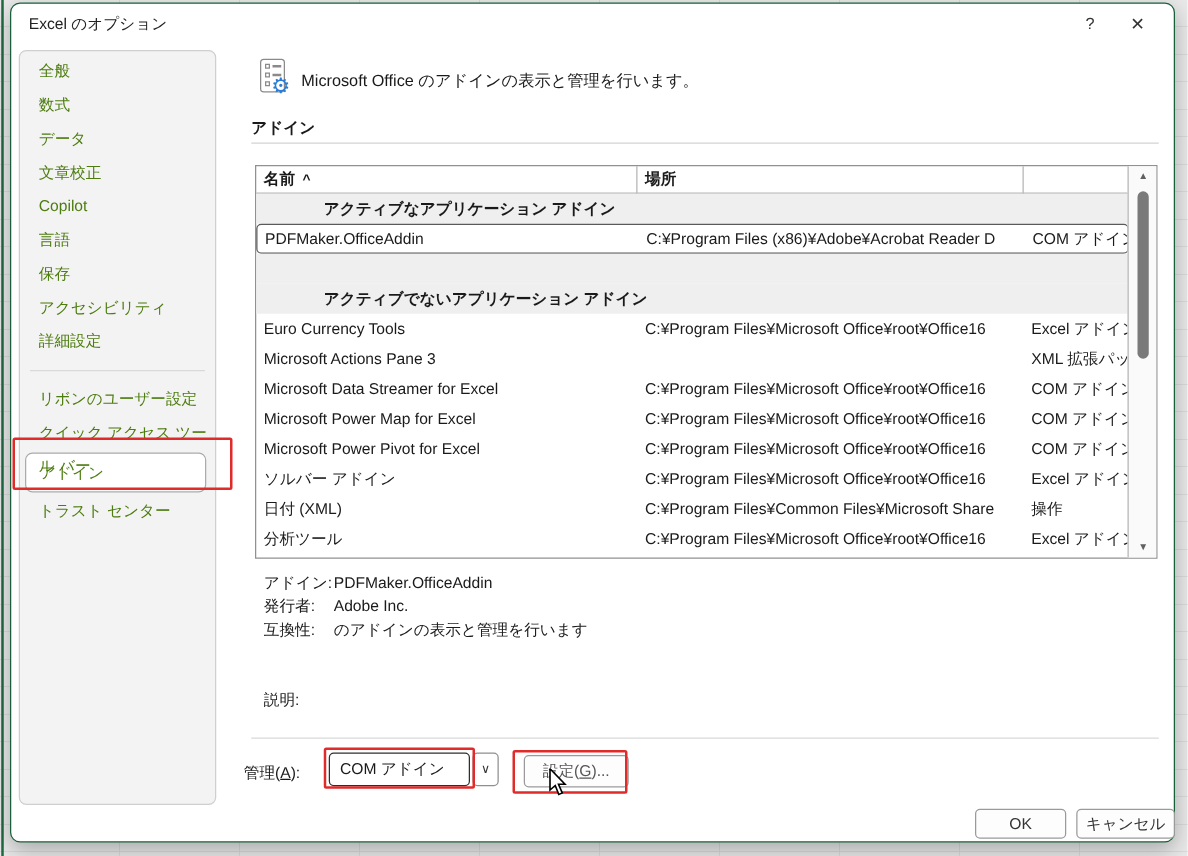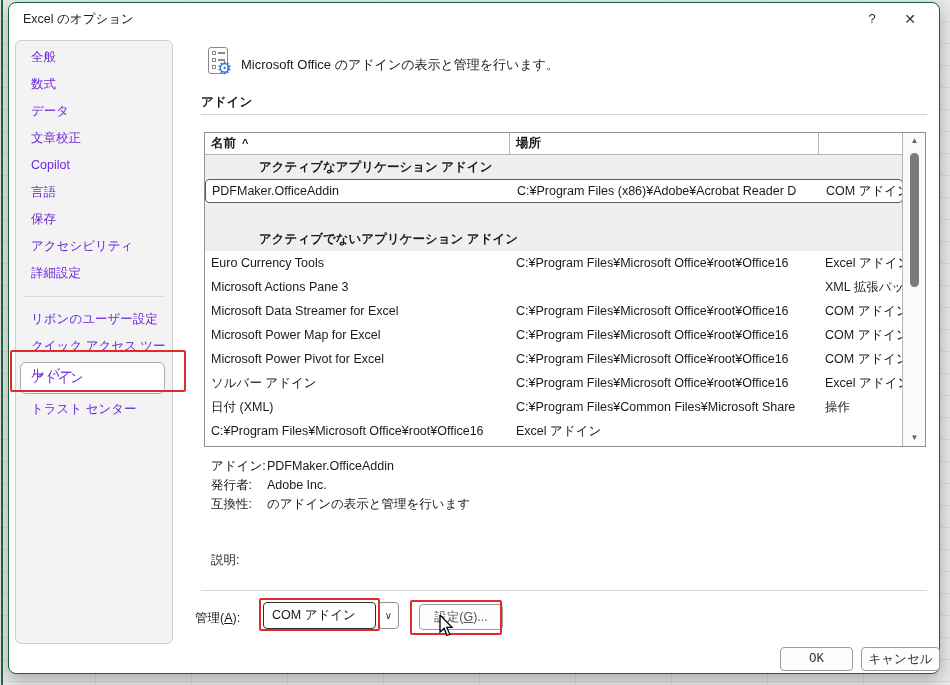--- a/index.html
+++ b/index.html
@@ -26,21 +26,21 @@
   
   .title { left:14px; top:8px; font-size:12.5px; color:#222; }
   .tb-btn { top:4px; width:26px; height:24px; text-align:center; line-height:24px;
             font-size:13px; color:#333; cursor:default; }
   .tb-help  { left:850px; }
   .tb-close { left:888px; font-size:14px; }
 
   
   .sidebar { left:6px; top:37px; width:158px; height:604px;
     background:#f3f3f3; border:1px solid #cfcfcf; border-radius:6px; padding-top:3px; }
-  .side-item { height:27px; line-height:27px; padding-left:15px; font-size:12.5px; color:#6d28d9; }
+  .side-item { height:27px; line-height:27px; padding-left:15px; font-size:12.5px; color:#4d7c0f; }
   .side-div { height:1px; background:#d9d9d9; margin:9px 8px; }
   .side-item.selected {
     height:32px; line-height:30px; background:#ffffff;
     border:1px solid #ababab; border-radius:6px; margin:2px 7px 2px 4px; padding-left:11px;
   }
   .red-box { border:2px solid #e02b2b; border-radius:2px; background:transparent; pointer-events:none; }
   .rb-sidebar { left:1px; top:347px; width:176px; height:42px; }
 
   
   .addin-icon { left:197px; top:44px; width:30px; height:32px; }
@@ -87,21 +87,21 @@
                border:1px solid #8f8f8f; border-radius:4px; text-align:center;
                font-size:10px; line-height:25px; color:#333; }
   .rb-combo { left:250px; top:595px; width:121px; height:33px; }
   .btn { background:#fdfdfd; border:1px solid #9a9a9a; border-radius:4px;
          font-size:12.5px; color:#333; text-align:center; }
   .settings-btn { left:410px; top:601px; width:84px; height:26px; line-height:24px; color:#555; }
   .rb-settings { left:401px; top:597px; width:92px; height:35px; }
   .u { text-decoration:underline; }
 
   
-  .ok-btn { left:771px; top:644px; width:73px; height:24px; line-height:22px;font-family:Liberation Mono, monospace; }
+  .ok-btn { left:771px; top:644px; width:73px; height:24px; line-height:22px; }
   .cancel-btn { left:852px; top:644px; width:79px; height:24px; line-height:22px; }
 
   .cursor-svg { left:430px; top:612px; }
 </style>
 </head>
 <body>
 
 <div class="abs bg-green-line"></div>
 
 <div class="abs dialog">
@@ -191,20 +191,21 @@
         <div class="td">ソルバー アドイン</div>
         <div class="td">C:¥Program Files¥Microsoft Office¥root¥Office16</div>
         <div class="td">Excel アドイン</div>
       </div>
       <div class="trow">
         <div class="td">日付 (XML)</div>
         <div class="td">C:¥Program Files¥Common Files¥Microsoft Share</div>
         <div class="td">操作</div>
       </div>
       <div class="trow">
+        <div class="td">分析ツール</div>
         <div class="td">C:¥Program Files¥Microsoft Office¥root¥Office16</div>
         <div class="td">Excel アドイン</div>
       </div>
     </div>
     <div class="abs vscroll">
       <div class="scroll-arrow">▲</div>
       <div class="abs scroll-thumb"></div>
       <div class="scroll-arrow scroll-down">▼</div>
     </div>
   </div>

